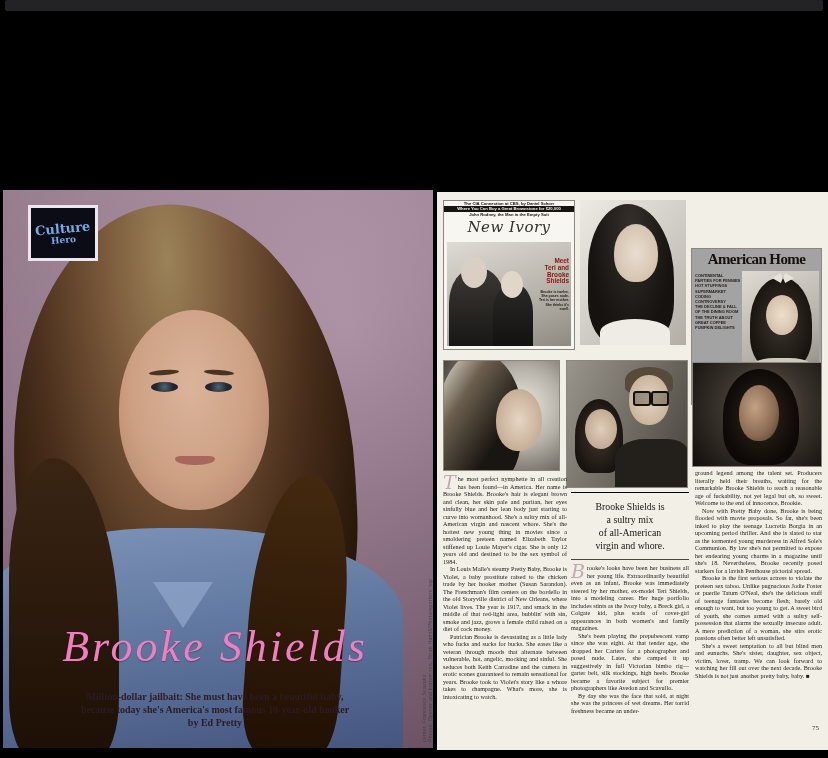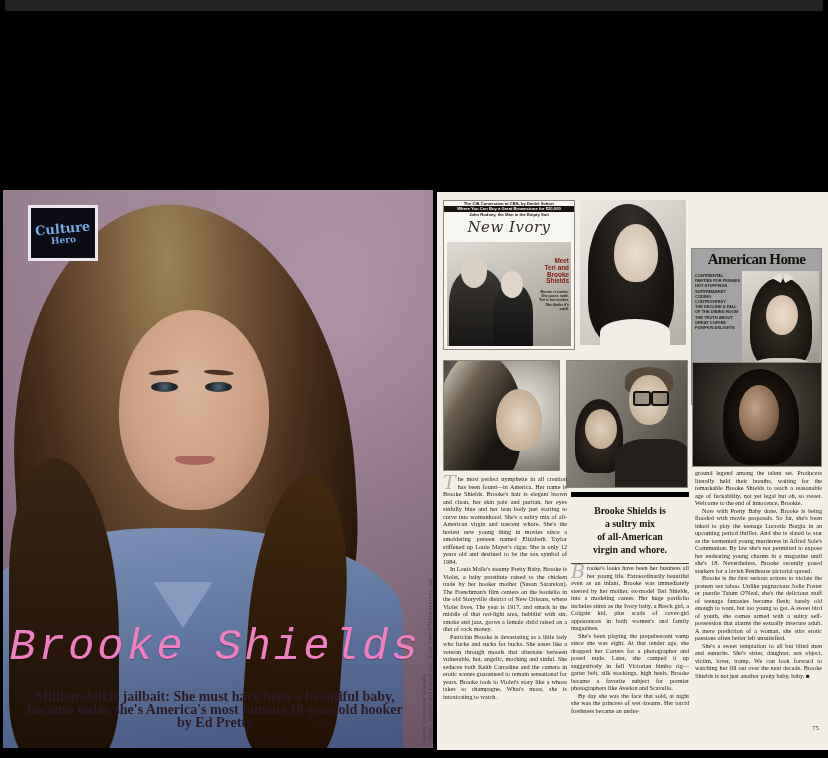--- a/index.html
+++ b/index.html
@@ -35,24 +35,24 @@
   .lp-eye.l{left:32px;top:72px;} .lp-eye.r{left:86px;top:72px;}
   .lp-brow{position:absolute;width:30px;height:5px;background:#4a3322;border-radius:50%;}
   .lp-brow.l{left:30px;top:60px;transform:rotate(-4deg);} .lp-brow.r{left:85px;top:60px;transform:rotate(4deg);}
   .lp-mouth{position:absolute;left:56px;top:146px;width:40px;height:9px;background:#a8675d;
             border-radius:20% 20% 60% 60%/40% 40% 90% 90%;}
   .watermark{position:absolute;left:25px;top:15px;width:64px;height:50px;background:#0c0c16;
              border:3px solid #ece6ee;display:flex;flex-direction:column;align-items:center;justify-content:center;gap:1px;}
   .wm1{color:#76aae6;font-family:"DejaVu Serif",serif;font-weight:bold;font-size:13px;line-height:13px;transform:rotate(-5deg);}
   .wm2{color:#76aae6;font-family:"DejaVu Serif",serif;font-weight:bold;font-size:9px;line-height:9px;transform:rotate(-5deg);}
   .script-title{position:absolute;left:0;right:6px;top:434px;text-align:center;
-                font-family:Liberation Mono, monospace;font-style:italic;font-size:44px;line-height:46px;
+                font-family:Liberation Serif, serif;font-style:italic;font-size:44px;line-height:46px;
                 color:#f07fc2;letter-spacing:3px;text-shadow:0 1px 1px rgba(40,10,30,.35);}
   .lp-caption{position:absolute;left:12px;right:18px;top:500px;text-align:center;
-              font-family:"Liberation Serif",serif;font-weight:bold;font-size:14px;line-height:13px;color:#2c1b26;}
+              font-family:"Liberation Serif",serif;font-weight:bold;font-size:10px;line-height:13px;color:#2c1b26;}
   .lp-credit{position:absolute;right:0px;top:372px;writing-mode:vertical-lr;transform:rotate(180deg);
              font-size:5px;letter-spacing:.3px;color:#4d3f48;height:180px;overflow:hidden;}
 
   
   .rp{position:absolute;left:437px;top:2px;width:391px;height:558px;background:#f2efe7;}
   .ph{border:1px solid #8b877f;box-sizing:border-box;position:absolute;overflow:hidden;}
 
   .ny{left:6px;top:8px;width:132px;height:150px;background:#f8f6f1;}
   .ny-top1,.ny-top3{font-size:4.2px;font-weight:bold;text-align:center;color:#17130f;line-height:5.4px;padding:0 2px;}
   .ny-top2{font-size:4.2px;font-weight:bold;text-align:center;color:#f4f1ea;background:#17130f;line-height:6px;padding:0 2px;}
@@ -111,22 +111,22 @@
   .dp-face{z-index:1;}
 
   .col{position:absolute;font-family:"Liberation Serif",serif;font-size:6.2px;line-height:7.5px;
        text-align:justify;color:#1f1b16;overflow:hidden;}
   .col p{margin:0;text-indent:7px;}
   .col p.first{text-indent:0;}
   .dropcap{float:left;font-family:"DejaVu Serif",serif;font-style:italic;font-size:19px;line-height:15px;
            color:#c0aab4;margin:0 2px 0 0;}
   .col1{left:6px;top:283px;width:124px;height:272px;}
   .pq{position:absolute;left:134px;top:300px;width:118px;box-sizing:border-box;text-align:center;
-      font-family:"Liberation Serif",serif;font-weight:bold;font-size:9.8px;line-height:13px;color:#17130e;
-      border-top:5px solid #000000;border-bottom:1px solid #4a463f;padding:7px 2px;white-space:pre-line;}
+      font-family:"Liberation Serif",serif;font-weight:normal;font-size:9.8px;line-height:13px;color:#17130e;
+      border-top:1px solid #000000;border-bottom:1px solid #4a463f;padding:7px 2px;white-space:pre-line;}
   .col2{left:134px;top:372px;width:118px;height:184px;}
   .col3{left:258px;top:277px;width:127px;height:268px;}
   .pgnum{position:absolute;left:360px;top:532px;font-family:"Liberation Serif",serif;font-size:7px;color:#3a362f;margin-left:15px;}
 </style>
 </head>
 <body>
 
 <div class="screen">
   <div class="topbar"></div>
 

